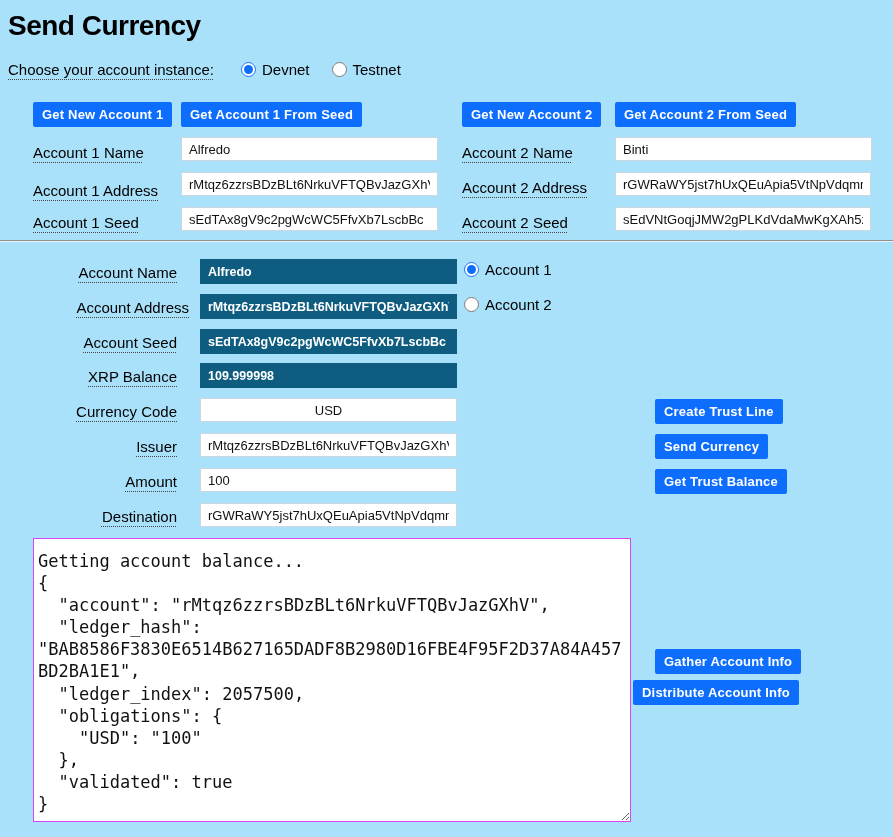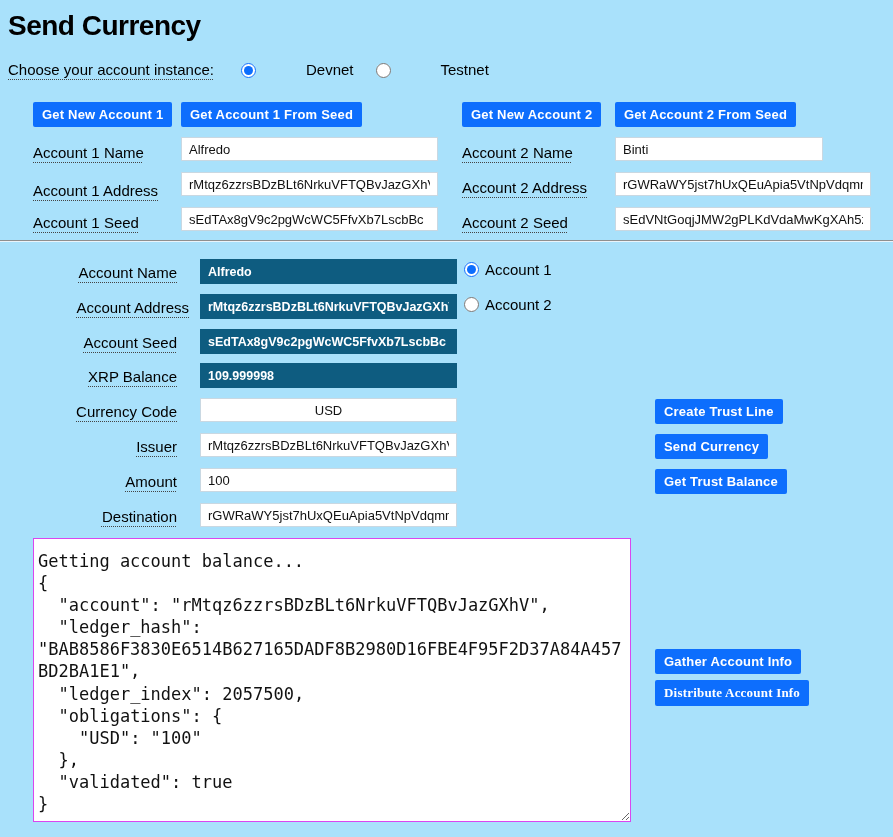--- a/index.html
+++ b/index.html
@@ -10,21 +10,21 @@
     color: #000;
   }
   .page { position: relative; width: 893px; height: 837px; }
 
   h1.title {
     margin: 0; padding: 10px 0 0 8px;
     font-size: 28px; font-weight: 700; letter-spacing: -0.5px;
   }
 
   .ledger-row { position: absolute; top: 61px; left: 8px; display: flex; align-items: center; }
-  .ledger-row .radio-group { display: flex; align-items: flex-end; gap: 44px; }
+  .ledger-row .radio-group { display: flex; align-items: center; }
 
   .lbl {
     font-size: 15px;
     text-decoration-line: underline;
     text-decoration-style: dotted;
     text-decoration-color: #444;
     text-decoration-thickness: 1px;
     text-underline-offset: 4px;
   }
 
@@ -117,21 +117,21 @@
     <span class="abs-label lbl" style="left:33px; top:144px;">Account 1 Name</span>
     <input class="txt" style="left: 181px; top: 137px;" value="Alfredo">
 
     <span class="abs-label lbl" style="left:33px; top:182px;">Account 1 Address</span>
     <input class="txt" style="left: 181px; top: 172px;" value="rMtqz6zzrsBDzBLt6NrkuVFTQBvJazGXhV">
 
     <span class="abs-label lbl" style="left:33px; top:214px;">Account 1 Seed</span>
     <input class="txt" style="left: 181px; top: 207px;" value="sEdTAx8gV9c2pgWcWC5FfvXb7LscbBc">
 
     <span class="abs-label lbl" style="left:462px; top:144px;">Account 2 Name</span>
-    <input class="txt" style="left: 615px; top: 137px; width: 208px;" value="Binti">
+    <input class="txt" style="left: 615px; top: 137px; width: 257px;" value="Binti">
 
     <span class="abs-label lbl" style="left:462px; top:179px;">Account 2 Address</span>
     <input class="txt" style="left: 615px; top: 172px; width: 256px;" value="rGWRaWY5jst7hUxQEuApia5VtNpVdqmmvM">
 
     <span class="abs-label lbl" style="left:462px; top:214px;">Account 2 Seed</span>
     <input class="txt" style="left: 615px; top: 207px; width: 256px;" value="sEdVNtGoqjJMW2gPLKdVdaMwKgXAh5z">
   </div>
 
   <div class="divider"></div>
 
@@ -182,15 +182,15 @@
   "ledger_hash":
 "BAB8586F3830E6514B627165DADF8B2980D16FBE4F95F2D37A84A457BD2BA1E1",
   "ledger_index": 2057500,
   "obligations": {
     "USD": "100"
   },
   "validated": true
 }</textarea>
 
   <button class="btn" style="left:655px; top:649px;">Gather Account Info</button>
-  <button class="btn" style="left:655px; top:680px;font-family:Liberation Serif, serif;">Distribute Account Info</button>
+  <button class="btn" style="left:633px; top:680px;">Distribute Account Info</button>
 
 </div>
 
 </body></html>

